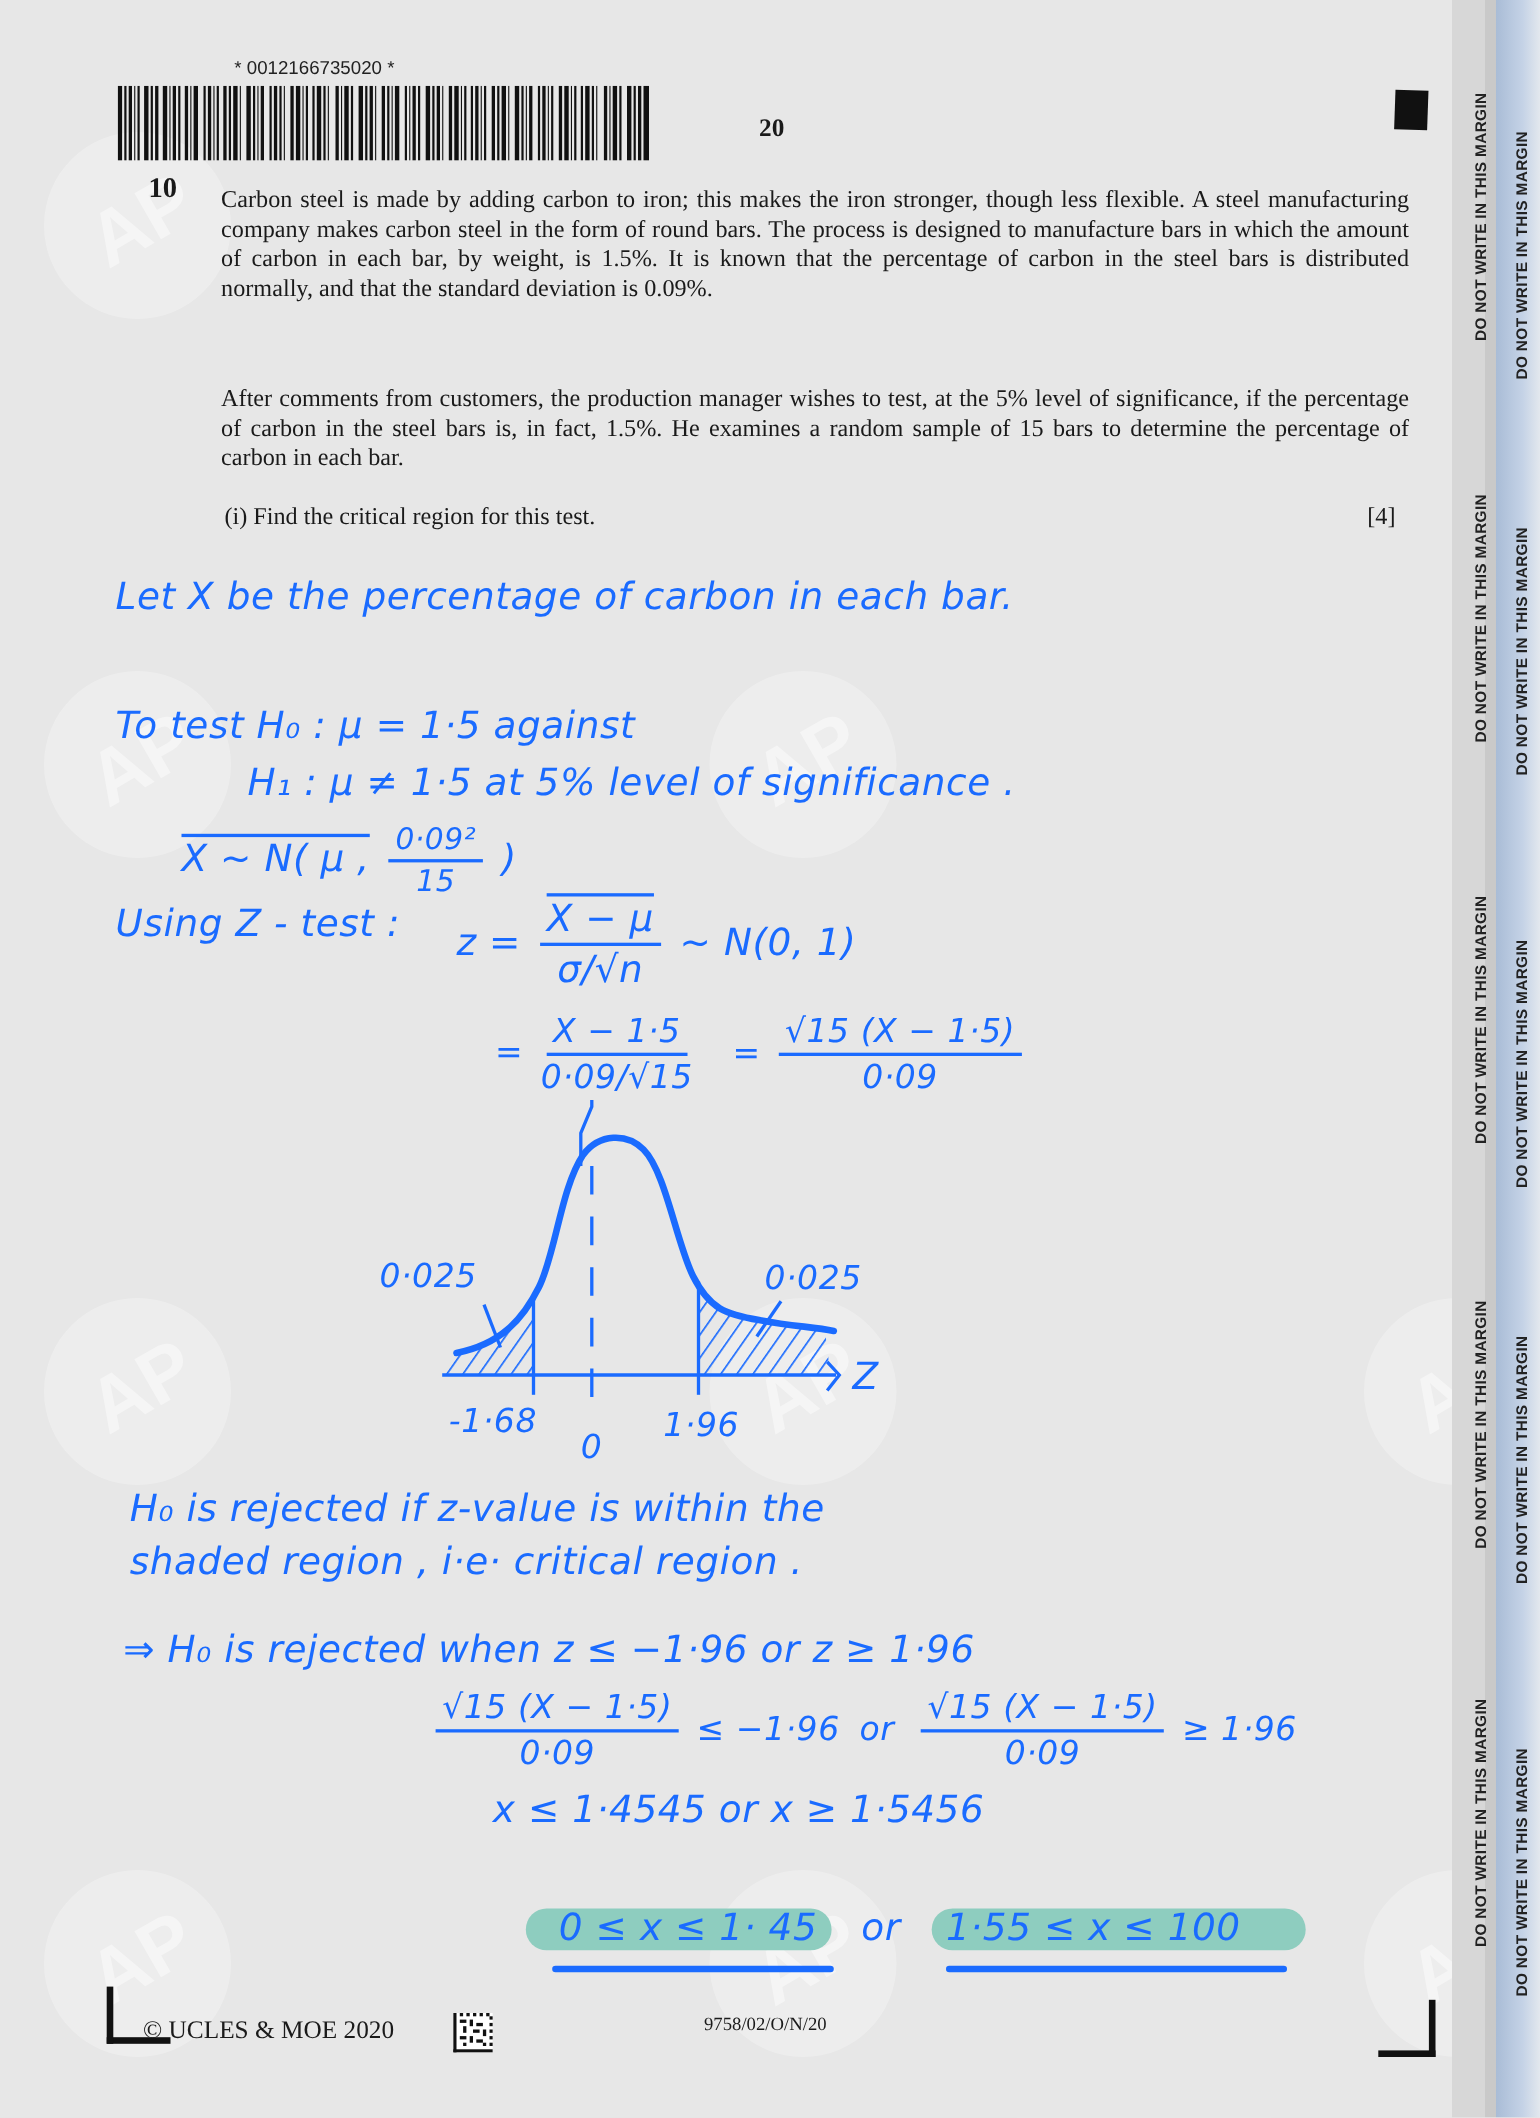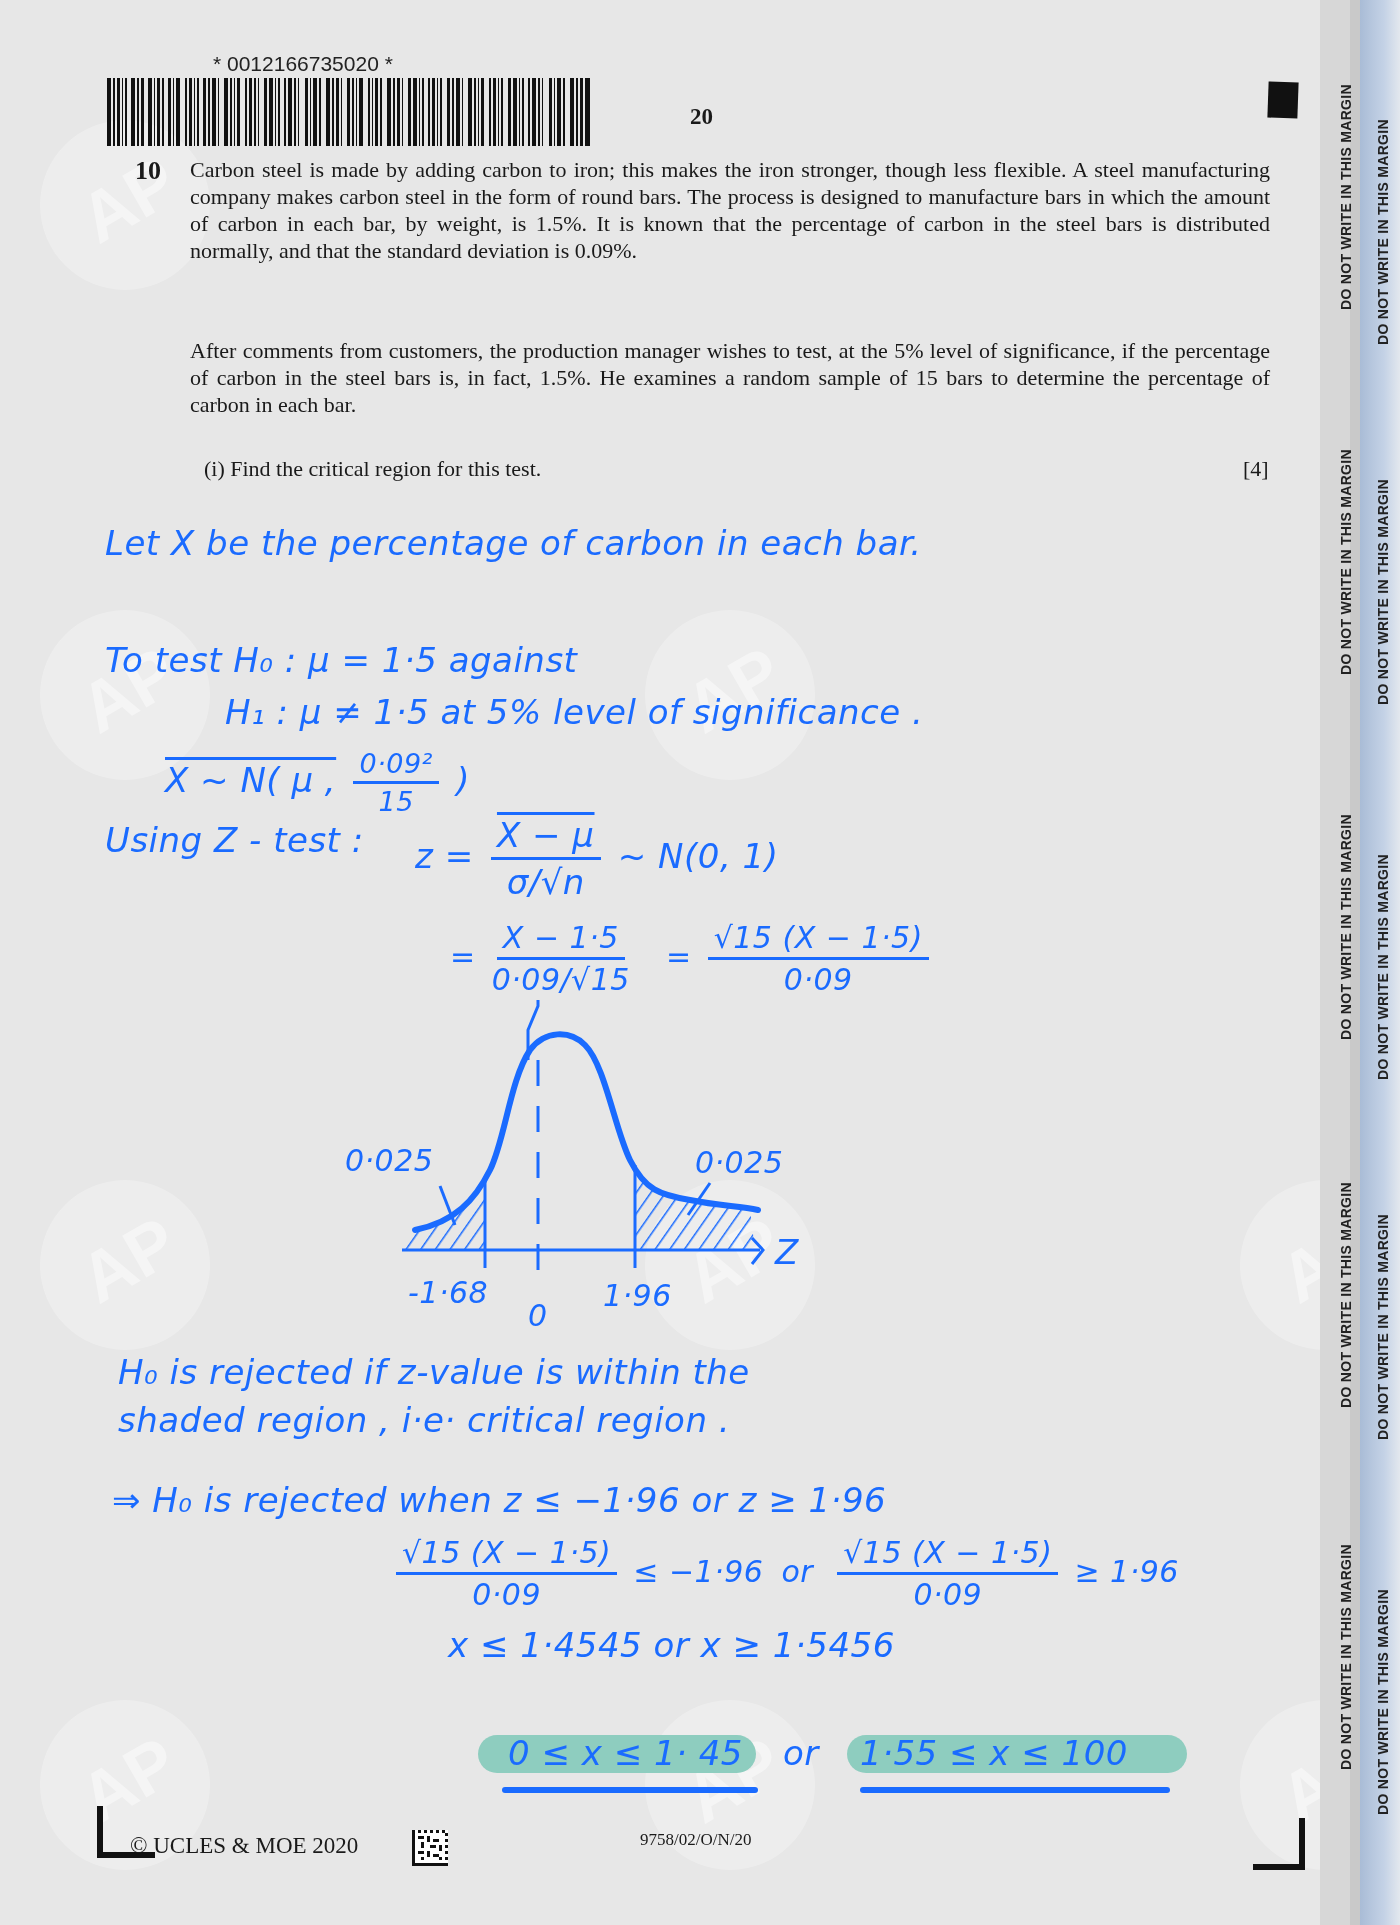--- a/index.html
+++ b/index.html
@@ -6,27 +6,27 @@
   body {
     width: 1400px; height: 1925px; position: relative; overflow: hidden;
     background: #e6e6e6;
     font-family: "Liberation Serif", serif;
     color: #1a1a1a;
   }
   .page { position: absolute; left: 0; top: 0; width: 1320px; height: 1925px; background: #e7e7e7; }
   .watermark { position: absolute; width: 170px; height: 170px; border-radius: 50%; background: rgba(255,255,255,0.28); }
   .watermark span { position: absolute; left: 40px; top: 40px; font-family: "Liberation Sans", sans-serif; font-size: 70px; color: rgba(255,255,255,0.45); transform: rotate(-30deg); font-weight: bold; }
 
-  .barcode-num { position: absolute; left: 213px; top: 52px; font-family: "Liberation Sans", sans-serif; font-size: 21px; color: #222; }
+  .barcode-num { position: absolute; left: 213px; top: 52px; font-family: "Liberation Sans", sans-serif; font-size: 17px; color: #222; }
   .barcode { position: absolute; left: 107px; top: 78px; width: 483px; height: 68px; }
   .page-num { position: absolute; left: 690px; top: 104px; font-size: 23px; font-weight: bold; }
   .corner-mark { position: absolute; left: 1268px; top: 82px; width: 30px; height: 36px; background: #111; transform: rotate(2deg); }
 
   .q-number { position: absolute; left: 135px; top: 156px; font-size: 26px; font-weight: bold; }
-  .q-para { position: absolute; left: 190px; width: 1080px; font-size: 22px; line-height: 27px; margin: 0; text-align: justify; }
+  .q-para { position: absolute; left: 190px; width: 1080px; font-size: 22px; line-height: 27px; margin: 11px; text-align: justify; }
   .part-label { position: absolute; left: 204px; top: 456px; font-size: 22px; }
   .marks { position: absolute; left: 1243px; top: 456px; font-size: 22px; }
 
   .hw { position: absolute; color: #1a6bff; font-family: "DejaVu Sans", sans-serif; font-style: italic; white-space: nowrap; letter-spacing: 0.5px; }
   .hw.l { font-size: 34px; }
   .hw.m { font-size: 30px; }
   .hw.s { font-size: 27px; }
   .frac { display: inline-flex; flex-direction: column; align-items: center; vertical-align: middle; margin: 0 6px; }
   .frac .num { border-bottom: 3px solid #1a6bff; padding: 0 6px 2px; }
   .frac .den { padding-top: 2px; }

